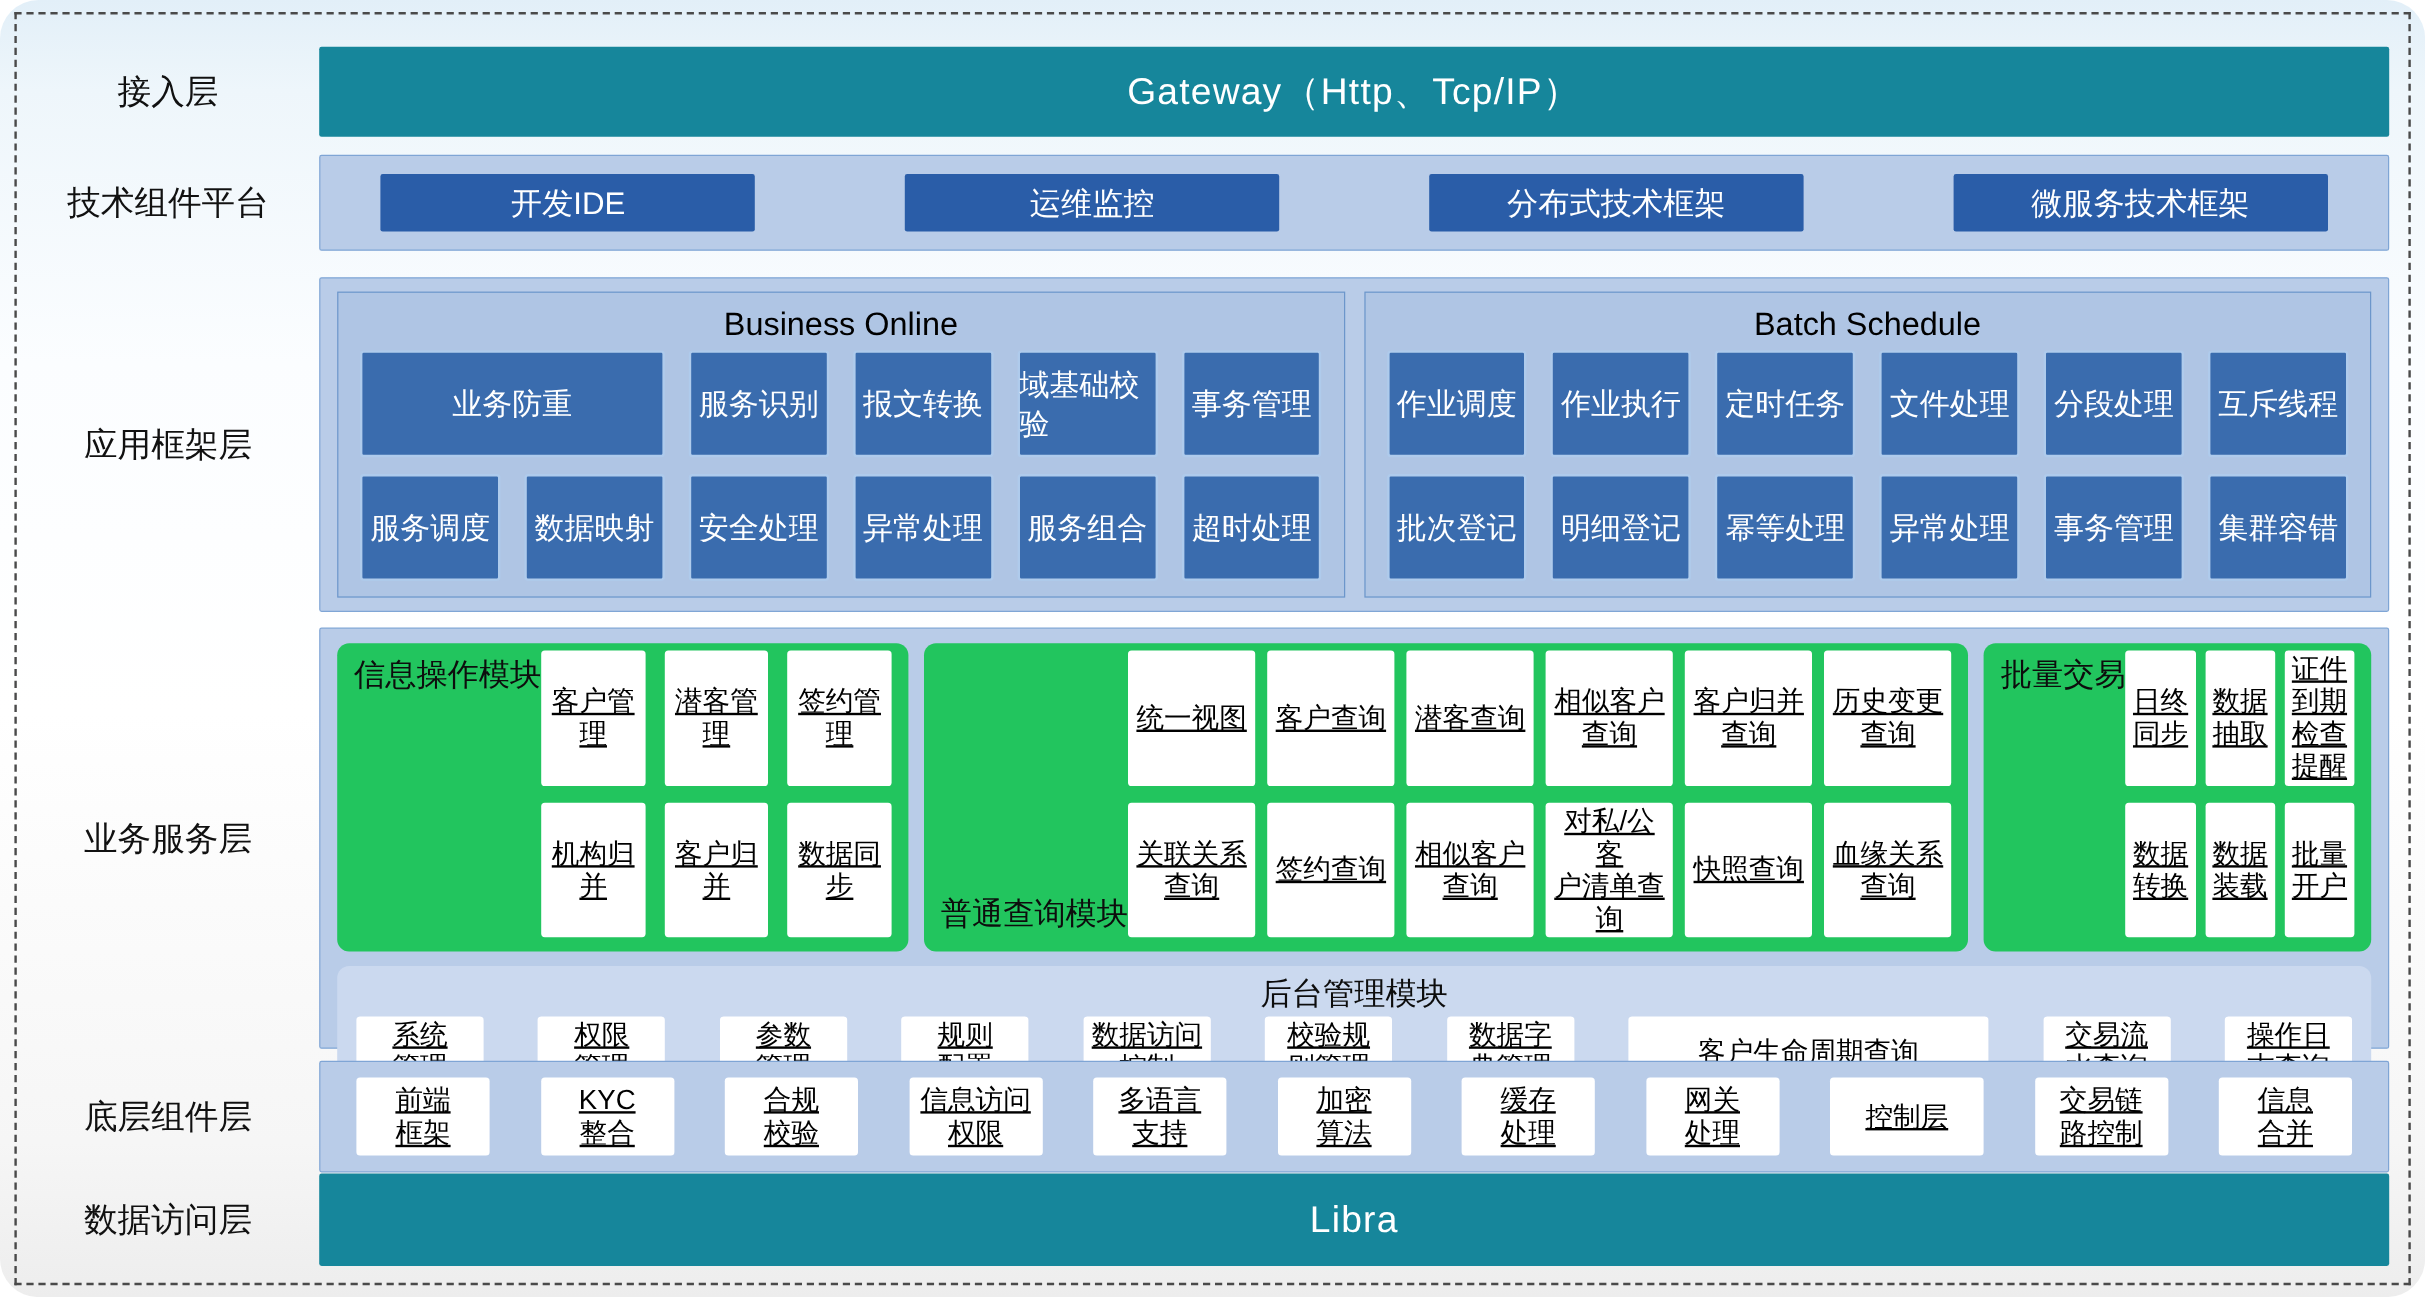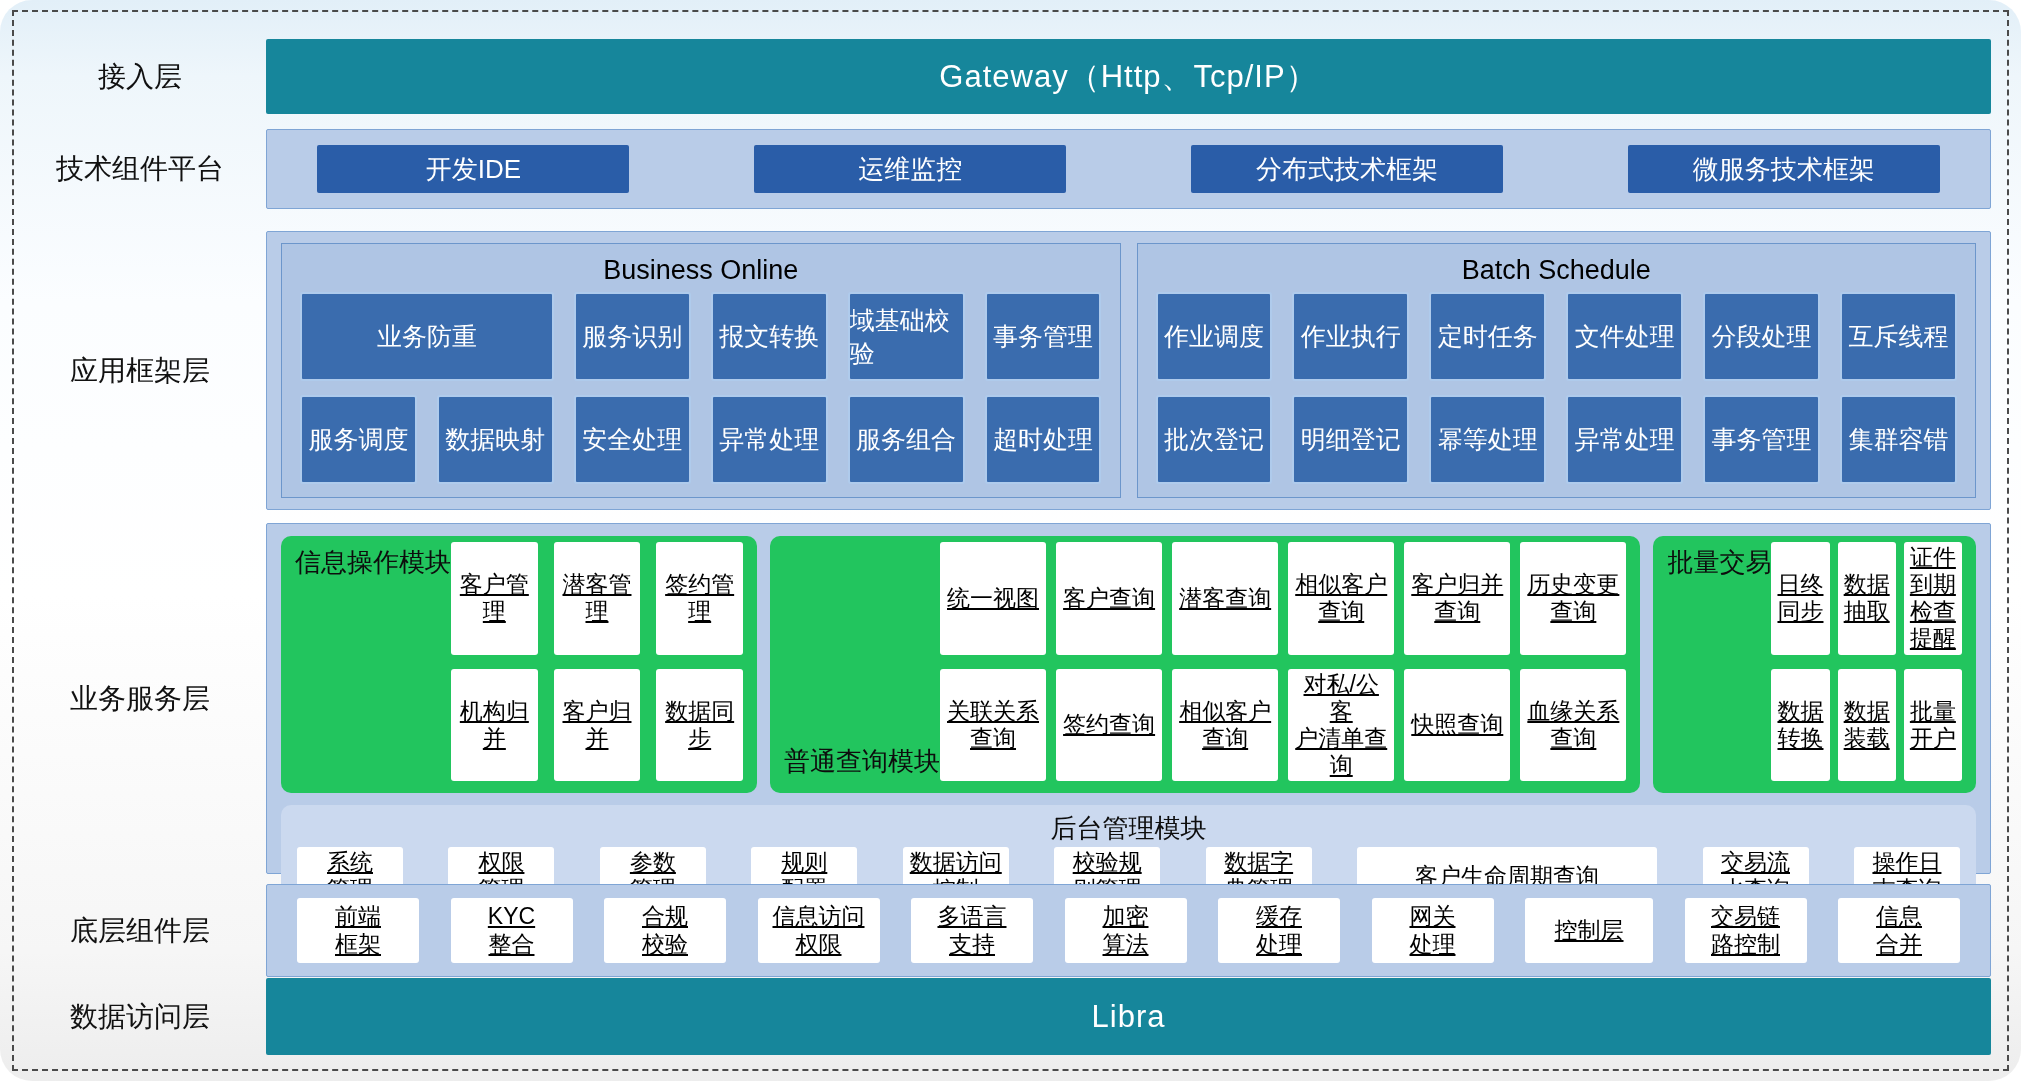--- a/index.html
+++ b/index.html
@@ -142,21 +142,21 @@
     display: flex; align-items: stretch; justify-content: space-between;
   }
   .admin-cards .card { width: 106px; }
   .admin-cards .card.wide { width: 300px; }
 
   
   .base-box {
     display: flex; align-items: center; justify-content: space-between;
     padding: 13px 30px 13px 30px;
   }
-  .base-box .card { width: 122px; height: 100%; }
+  .base-box .card { width: 111px; height: 100%; }
   .base-box .card.mid { width: 128px; }
 </style>
 </head>
 <body>
 
 <div class="canvas">
   <div class="frame">
     <div class="stack">
 
       <div class="row r1">

